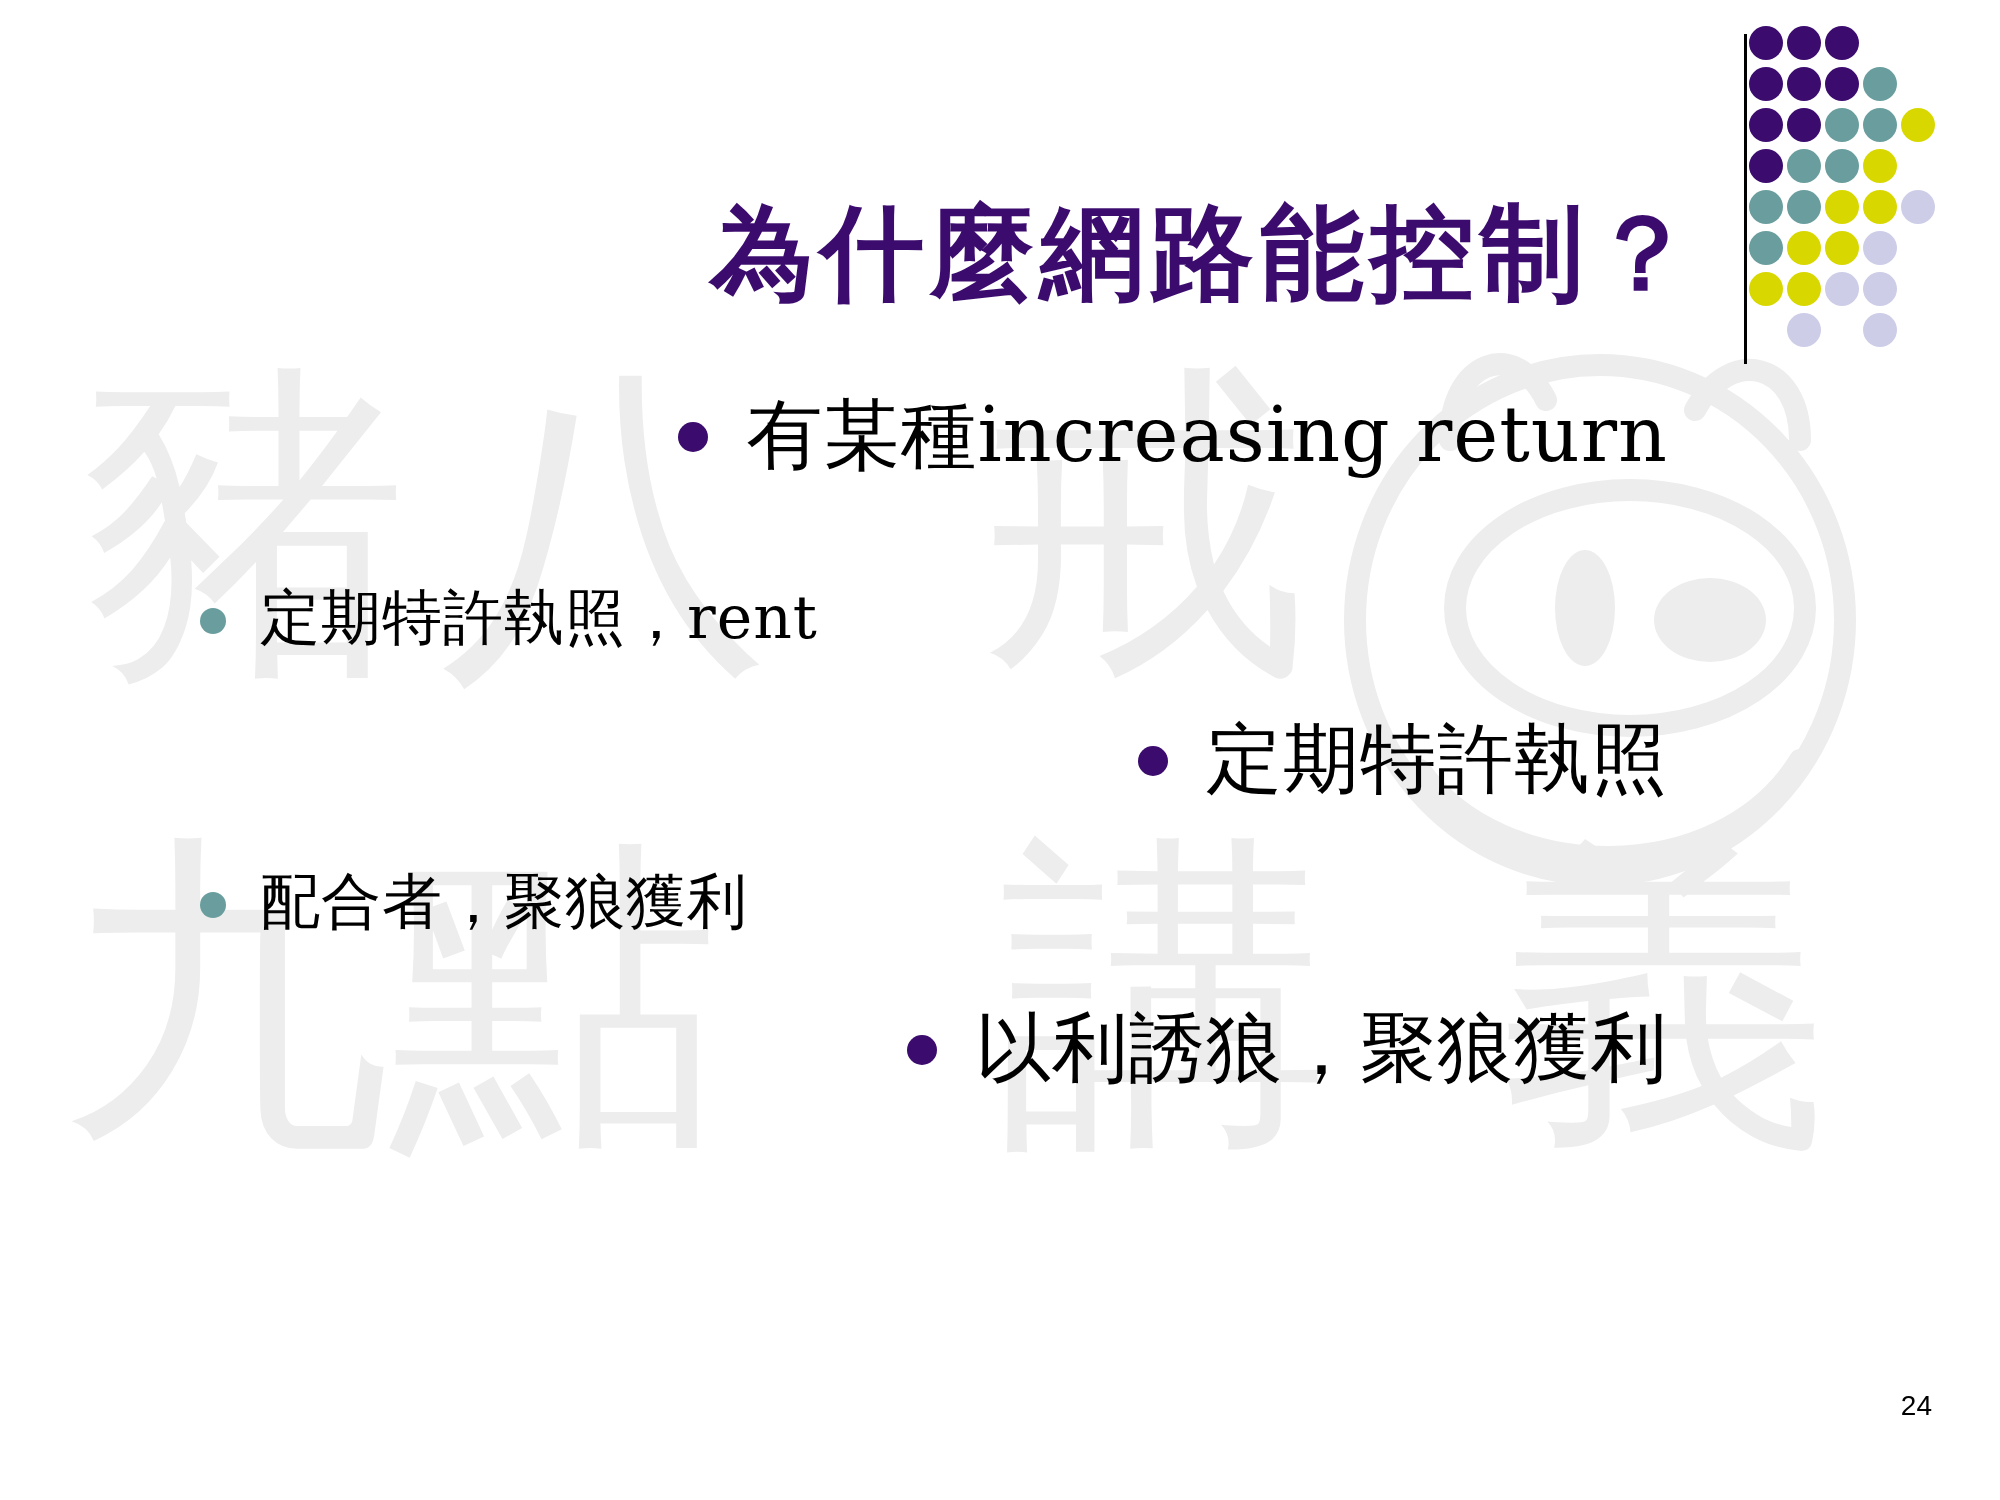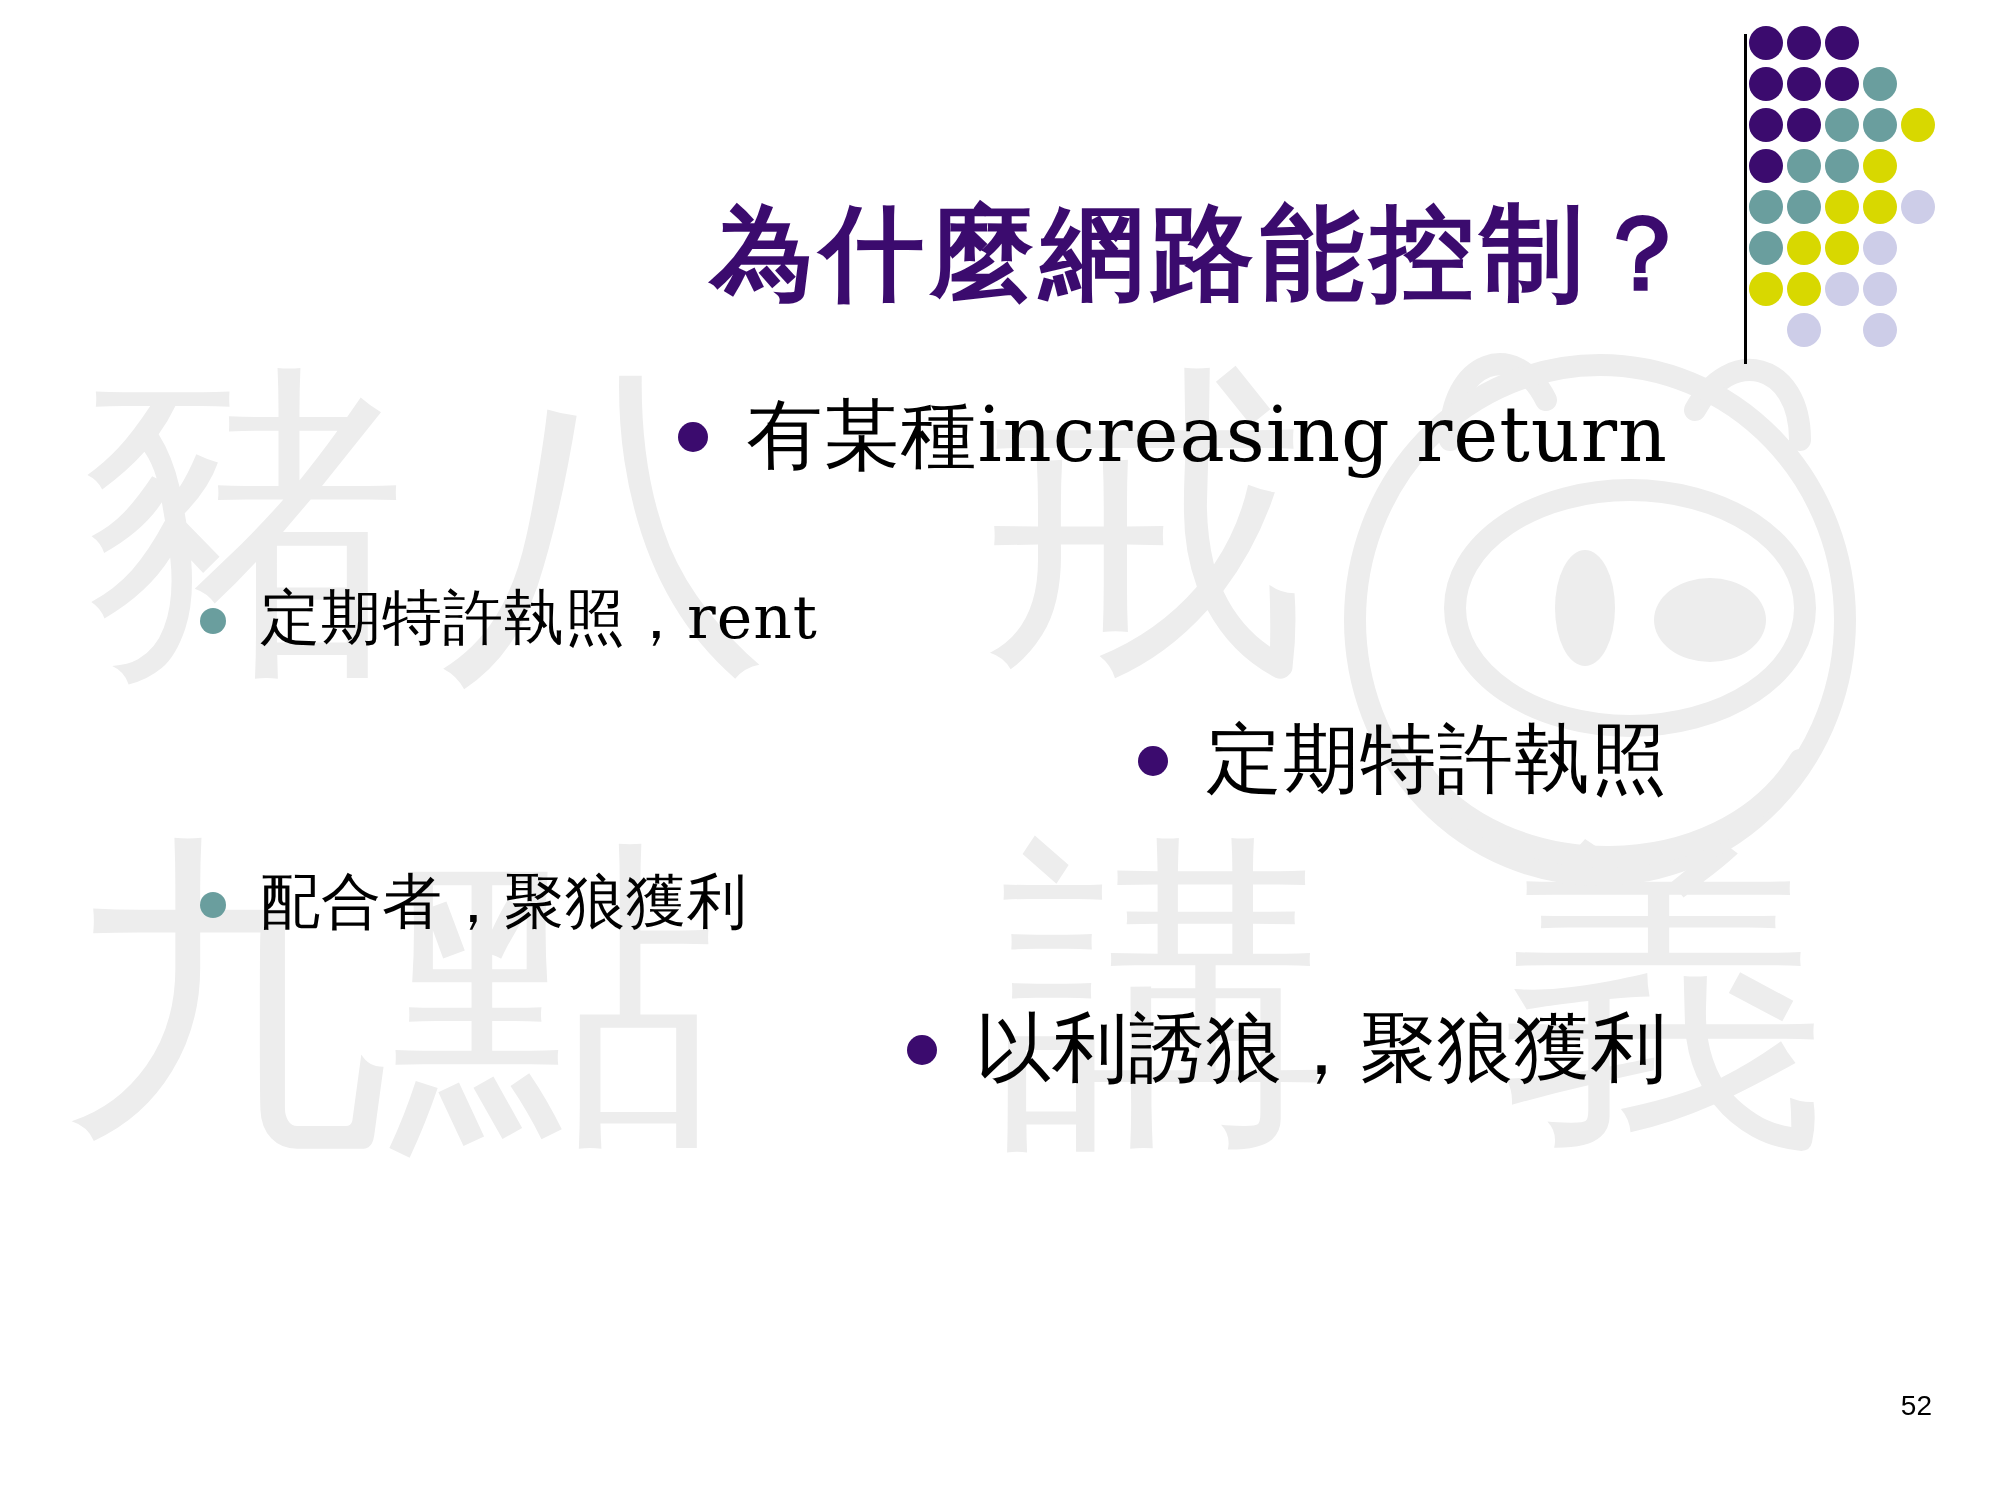--- a/index.html
+++ b/index.html
@@ -261,15 +261,15 @@
 
     <div class="spacer-3"></div>
 
     <div class="bullet-row level1">
       <span class="bullet-mark"></span>
       <span class="bullet-text">以利誘狼，聚狼獲利</span>
     </div>
 
   </div>
 
-  <div id="page-number">52</div>
+  <div id="page-number">24</div>
 
 </div>
 
 </body></html>

